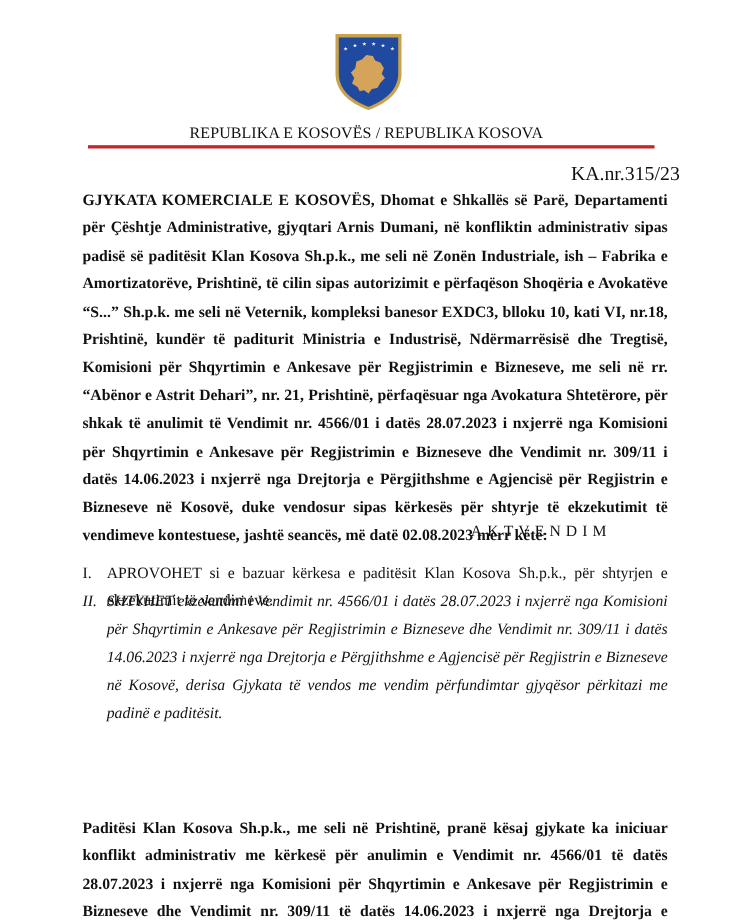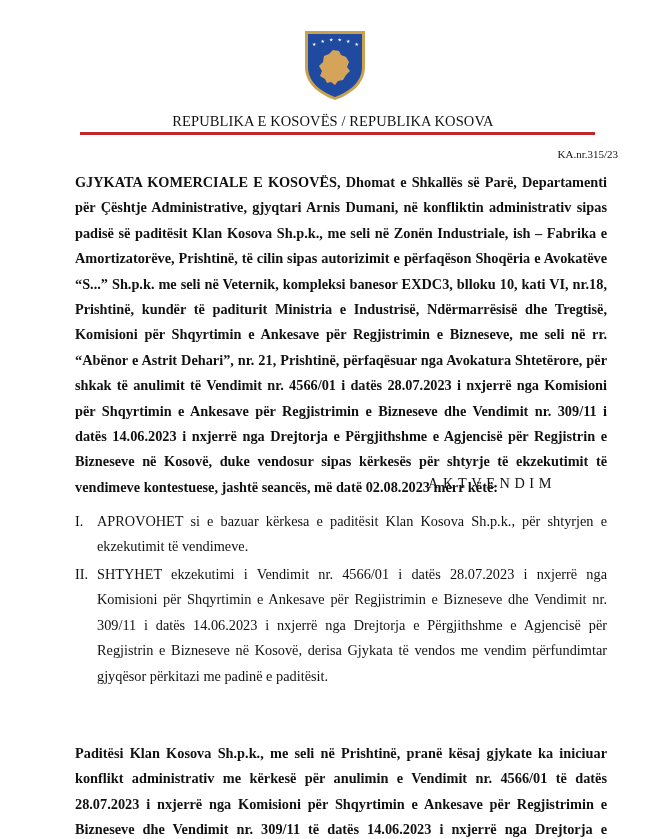--- a/index.html
+++ b/index.html
@@ -43,21 +43,21 @@
       left: 80px;
       top: 132px;
       width: 515px;
       height: 3px;
       background: #c0272d;
     }
     .case-number {
       position: absolute;
       right: 48px;
       top: 148px;
-      font-size: 11px;
+      font-size: 18px;
     }
     .body-text {
       position: absolute;
       left: 75px;
       width: 532px;
       font-size: 14.3px;
       line-height: 25.4px;
       text-align: justify;
       text-align-last: left;
       font-weight: bold;
@@ -84,21 +84,21 @@
       position: absolute;
       left: 0;
       top: 0;
     }
     .list-item .txt {
       margin-left: 22px;
       text-align: justify;
       text-align-last: left;
     }
     .item-1 { top: 509px; }
-    .item-2 { top: 562px; }
+    .item-2 { top: 535px; font-style: italic; }
     .reasoning { top: 741px; }
   </style>
 </head>
 <body>
 
 <div class="page">
 
   <svg class="emblem" viewBox="0 0 64 72" xmlns="http://www.w3.org/2000/svg">
     <path d="M2 2 H62 V38 C62 56 46 66 32 71 C18 66 2 56 2 38 Z" fill="#c9a24e"></path>
     <path d="M5 5 H59 V38 C59 54 45 63 32 68 C19 63 5 54 5 38 Z" fill="#1f4aa0"></path>

